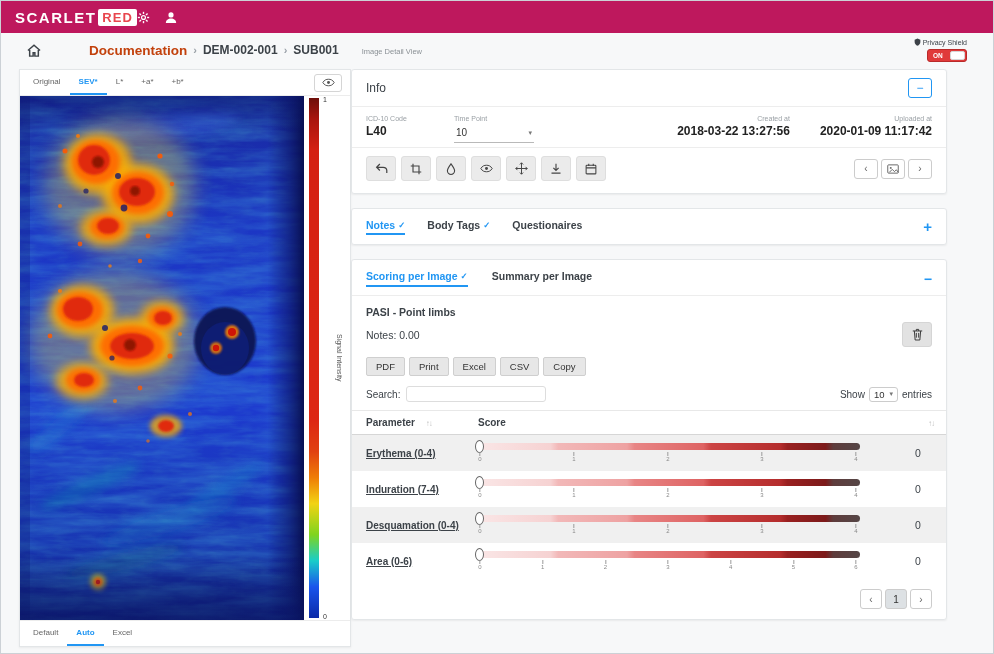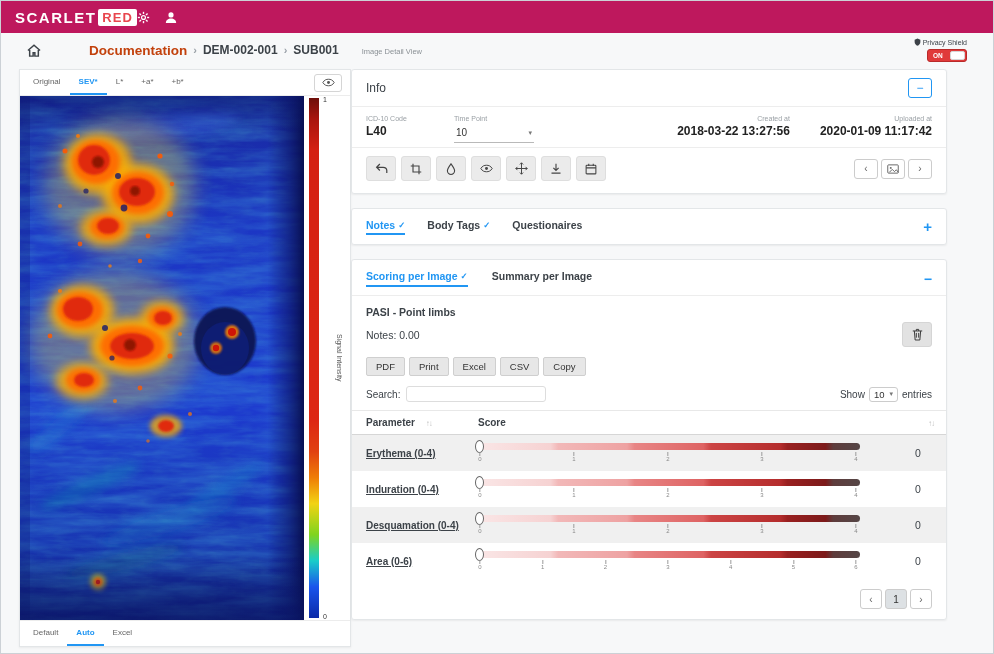--- a/index.html
+++ b/index.html
@@ -534,21 +534,21 @@
                       <span class="tick" style="left: 100%;">
                         <i></i>
                         <b>4</b>
                       </span>
                     </div>
       </div>
     </td>
     <td class="val">0</td>
   </tr>
               <tr class="row">
-    <td class="param">Induration (0-4)</td>
+    <td class="param">Induration (7-4)</td>
     <td class="slider-cell">
       <div class="slider">
         <div class="track"></div>
         <div class="handle" style="left: 0%;"></div>
         <div class="ticks">
                       <span class="tick" style="left: 0%;">
                         <i></i>
                         <b>0</b>
                       </span>
                       <span class="tick" style="left: 25%;">

